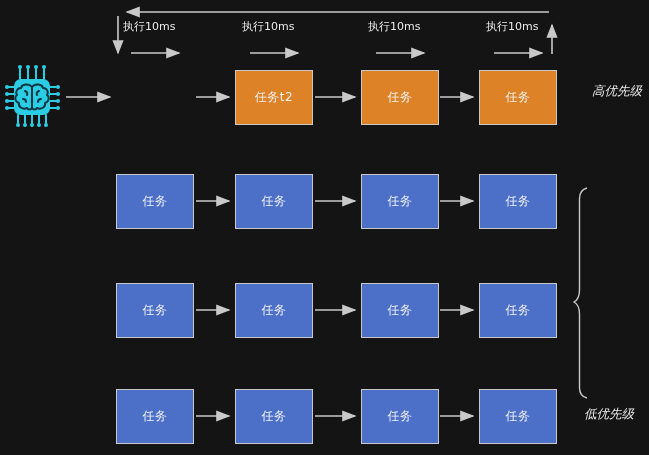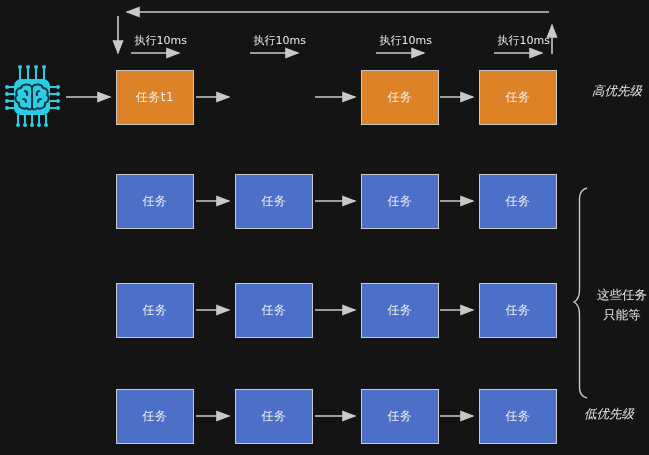--- a/index.html
+++ b/index.html
@@ -8,22 +8,22 @@
     overflow:hidden;font-family:"DejaVu Sans","Liberation Sans",sans-serif;
   }
   .task-box{
     position:absolute;width:78px;height:55px;box-sizing:border-box;
     border:1.5px solid #C9C9C9;display:flex;align-items:center;justify-content:center;
     font-size:12px;color:#F2F2F2;letter-spacing:.5px;
   }
   .hi{background:#DE8228;}
   .lo{background:#4C6FC8;}
   .exec-label{
-    position:absolute;width:64px;text-align:right;
-    font-size:11px;color:#EAEAEA;top:33px;
+    position:absolute;width:64px;text-align:left;
+    font-size:11px;color:#EAEAEA;top:19px;
   }
   .ann{position:absolute;color:#E8E8E8;font-size:12.5px;}
   .ann.center{text-align:center;}
   svg.overlay{position:absolute;left:0;top:0;pointer-events:none;}
   .cpu-wrap{position:absolute;left:4px;top:61px;width:60px;height:68px;}
 </style>
 </head>
 <body>
 
 <div class="stage">
@@ -122,39 +122,35 @@
         <path d="M37 38 q-3 0 -3 3"></path>
       </g>
     </svg>
   </div>
 
   <div class="exec-label" style="left:123px;">执行10ms</div>
   <div class="exec-label" style="left:242px;">执行10ms</div>
   <div class="exec-label" style="left:368px;">执行10ms</div>
   <div class="exec-label" style="left:486px;">执行10ms</div>
 
-  <div class="task-box hi" style="left:116px;top:70px;">任务t1</div>
+  <div class="task-box hi" style="left:235px;top:70px;">任务t2</div>
   <div class="task-box hi" style="left:361px;top:70px;">任务</div>
   <div class="task-box hi" style="left:479px;top:70px;">任务</div>
 
   <div class="task-box lo" style="left:116px;top:174px;">任务</div>
   <div class="task-box lo" style="left:235px;top:174px;">任务</div>
   <div class="task-box lo" style="left:361px;top:174px;">任务</div>
   <div class="task-box lo" style="left:479px;top:174px;">任务</div>
 
   <div class="task-box lo" style="left:116px;top:283px;">任务</div>
   <div class="task-box lo" style="left:235px;top:283px;">任务</div>
   <div class="task-box lo" style="left:361px;top:283px;">任务</div>
   <div class="task-box lo" style="left:479px;top:283px;">任务</div>
 
   <div class="task-box lo" style="left:116px;top:389px;">任务</div>
   <div class="task-box lo" style="left:235px;top:389px;">任务</div>
   <div class="task-box lo" style="left:361px;top:389px;">任务</div>
   <div class="task-box lo" style="left:479px;top:389px;">任务</div>
 
   <div class="ann" style="left:592px;top:83px;font-style:italic;">高优先级</div>
-  <div class="ann center" style="left:594px;top:285px;width:56px;line-height:20px;">
-    <div>这些任务</div>
-    <div>只能等</div>
-  </div>
   <div class="ann" style="left:584px;top:406px;font-style:italic;">低优先级</div>
 
 </div>
 
 </body></html>

